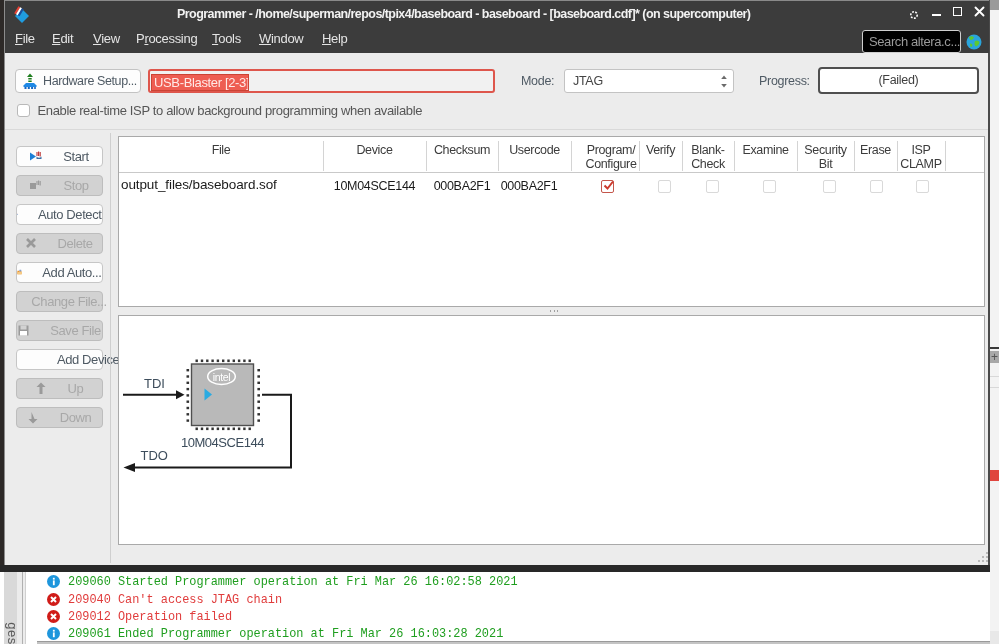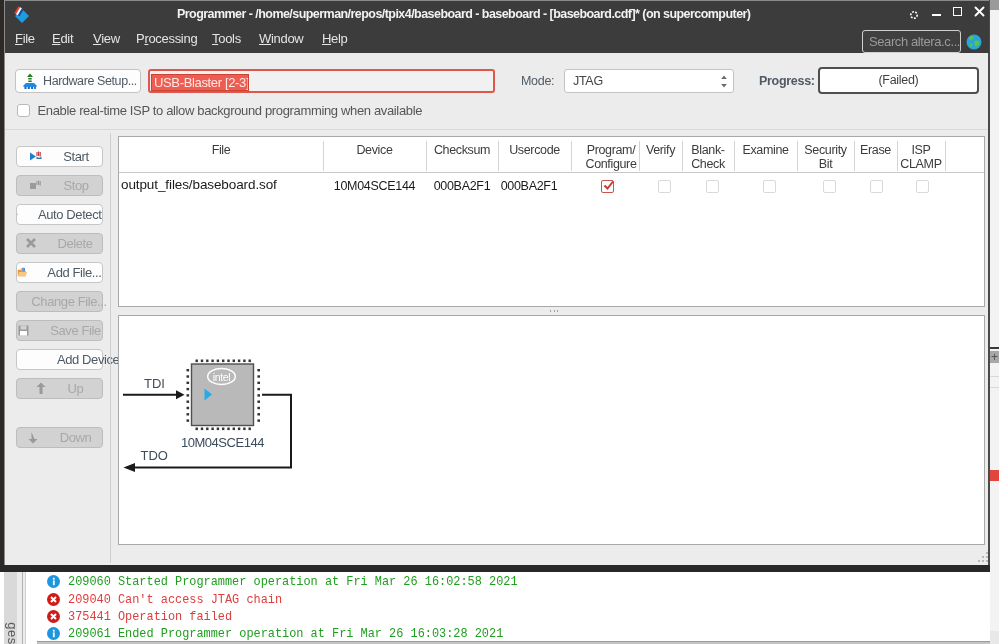--- a/index.html
+++ b/index.html
@@ -55,21 +55,21 @@
   <div class="abs" style="left:10px;top:31px;color:#e4e4e4;font-size:13px;letter-spacing:-0.3px;">
     <span style="position:absolute;left:0;"><u>F</u>ile</span>
     <span style="position:absolute;left:37px;"><u>E</u>dit</span>
     <span style="position:absolute;left:78px;"><u>V</u>iew</span>
     <span style="position:absolute;left:121px;">P<u>r</u>ocessing</span>
     <span style="position:absolute;left:197px;"><u>T</u>ools</span>
     <span style="position:absolute;left:244px;"><u>W</u>indow</span>
     <span style="position:absolute;left:307px;"><u>H</u>elp</span>
   </div>
 
-  <div class="abs" style="left:857px;top:30px;width:99px;height:23px;background:#404040;border:1px solid #cfcfcf;border-radius:3px;color:#9a9a9a;font-size:13px;letter-spacing:-0.4px;line-height:21px;padding-left:6px;white-space:nowrap;overflow:hidden;">Search altera.c...</div>
+  <div class="abs" style="left:857px;top:30px;width:99px;height:23px;background:#000000;border:1px solid #cfcfcf;border-radius:3px;color:#9a9a9a;font-size:13px;letter-spacing:-0.4px;line-height:21px;padding-left:6px;white-space:nowrap;overflow:hidden;">Search altera.c...</div>
 
   <svg class="abs" style="left:961px;top:34px;" width="16" height="16" viewBox="0 0 16 16">
     <circle cx="8" cy="8" r="7.5" fill="#2aa5dc"></circle>
     <path d="M3,3 Q6,1.5 8,3.5 Q7,6 4.5,6 Q3,5 3,3 Z" fill="#5cc832"></path>
     <path d="M9,7 Q12,5.5 13.5,8 Q13,11.5 10,12.5 Q7.5,11 9,7 Z" fill="#5cc832"></path>
     <path d="M4,9.5 Q6,9 6.5,11 Q6,13.5 4.8,13 Q3.6,11.5 4,9.5 Z" fill="#5cc832"></path>
   </svg>
 
   <div class="abs" style="left:10px;top:69px;width:126px;height:24px;background:#fdfdfd;border:1px solid #c3c3c3;border-radius:4px;display:flex;align-items:center;">
     <svg style="margin-left:6px;" width="16" height="17" viewBox="0 0 16 17">
@@ -85,21 +85,21 @@
     <span style="margin-left:5px;font-size:12.5px;letter-spacing:-0.4px;color:#4f5a64;">Hardware Setup...</span>
   </div>
   <div class="abs" style="left:143px;top:69px;width:347px;height:24px;background:#f1f1f1;border:2px solid #de564c;border-radius:3px;"></div>
   <div class="abs" style="left:146px;top:73.5px;width:98px;height:17px;background:#ee5d52;border:1px solid #cb4335;color:#ffe9e7;font-size:13px;letter-spacing:-0.35px;line-height:16px;padding-left:2px;white-space:nowrap;overflow:hidden;">USB-Blaster [2-3]</div>
   <div class="abs" style="left:516px;top:74px;color:#4f5a64;font-size:12.5px;letter-spacing:-0.3px;">Mode:</div>
   <div class="abs" style="left:559px;top:69px;width:170px;height:24px;background:#fff;border:1px solid #c3c3c3;border-radius:3px;color:#444;font-size:12.5px;letter-spacing:-0.3px;line-height:22px;padding-left:8px;">JTAG</div>
   <svg class="abs" style="left:714px;top:75px;" width="10" height="13" viewBox="0 0 10 13">
     <polygon points="5,0.5 7.8,4 2.2,4" fill="#6a6a6a"></polygon>
     <polygon points="5,12.5 7.8,9 2.2,9" fill="#6a6a6a"></polygon>
   </svg>
-  <div class="abs" style="left:754px;top:74px;color:#4f5a64;font-size:12.5px;letter-spacing:-0.3px;font-weight:bold;">Progress:</div>
+  <div class="abs" style="left:754px;top:74px;color:#4f5a64;font-size:12.5px;letter-spacing:-0.3px;">Progress:</div>
   <div class="abs" style="left:813px;top:67px;width:161px;height:27px;background:#fff;border:2px solid #4f4f4f;border-radius:4px;color:#3f3f3f;font-size:12.5px;letter-spacing:-0.3px;line-height:23px;text-align:center;">(Failed)</div>
 
   <div class="abs" style="left:0;top:128.5px;width:983px;height:1px;background:#d9d9d9;"></div>
 
   <div class="abs" style="left:11.5px;top:104px;width:13px;height:13px;background:#fff;border:1.4px solid #b9b9b9;border-radius:3px;"></div>
   <div class="abs" style="left:32.5px;top:103px;color:#565656;font-size:13px;letter-spacing:-0.35px;">Enable real-time ISP to allow background programming when available</div>
 
   <div class="btn en" style="top:145.5px;">
       <svg width="14" height="13" viewBox="0 0 14 13">
         <polygon points="1,2.5 1,10.5 7,6.5" fill="#1c7fd6"></polygon>
@@ -131,21 +131,21 @@
         <path d="M2,2 L10,10 M10,2 L2,10" stroke="#9a9a9a" stroke-width="2.6"></path>
       </svg>
       <span>Delete</span>
     </div>
   <div class="btn en" style="top:261.5px;">
       <svg width="15" height="14" viewBox="0 0 15 14">
         <path d="M7,1.5 L7,6 M8.6,1 L8.6,6 M10.2,1.5 L10.2,6.5" stroke="#2255aa" stroke-width="1.1"></path>
         <path d="M1,4 L5,4 L6,5.5 L12,5.5 L12,13 L1,13 Z" fill="#e8952e"></path>
         <path d="M1,13 L3,7 L14,7 L12,13 Z" fill="#f6c983"></path>
       </svg>
-      <span>Add File...</span>
+      <span>Add Auto...</span>
     </div>
   <div class="btn dis" style="top:290.5px;">
       <svg width="15" height="14" viewBox="0 0 15 14">
         <path d="M7,1.5 L7,6 M8.6,1 L8.6,6" stroke="#9a9a9a" stroke-width="1.1"></path>
         <path d="M1,4 L5,4 L6,5.5 L12,5.5 L12,13 L1,13 Z" fill="none" stroke="#9a9a9a"></path>
         <path d="M1,13 L3,7 L14,7 L12,13 Z" fill="#d9d9d9" stroke="#9a9a9a"></path>
       </svg>
       <span>Change File...</span>
     </div>
   <div class="btn dis" style="top:319.5px;">
@@ -163,21 +163,21 @@
         <polygon points="9,0.5 12.5,2.5 12.5,5.5 9,7.5 5.5,5.5 5.5,2.5" fill="#1f5fa8"></polygon>
       </svg>
       <span>Add Device...</span>
     </div>
   <div class="btn dis" style="top:377.5px;">
       <svg width="13" height="13" viewBox="0 0 13 13">
         <path d="M4.5,12 L4.5,5 L1.5,5 L6,0.5 L10.5,5 L7.5,5 L7.5,12 Z" fill="#9a9a9a"></path>
       </svg>
       <span>Up</span>
     </div>
-  <div class="btn dis" style="top:406.5px;margin-top:20px;">
+  <div class="btn dis" style="top:406.5px;">
       <svg width="13" height="13" viewBox="0 0 13 13">
         <path d="M4.5,1 L4.5,8 L1.5,8 L6,12.5 L10.5,8 L7.5,8 Z" fill="#9a9a9a"></path>
       </svg>
       <span>Down</span>
     </div>
 
   <div class="abs" style="left:104.5px;top:133px;width:1px;height:430px;background:#cfcfcf;"></div>
 
   <div class="abs" style="left:113px;top:136px;width:867px;height:171px;background:#fff;border:1px solid #a9a9a9;">
 
@@ -325,21 +325,21 @@
     <svg width="13" height="13" viewBox="0 0 13 13">
       <path d="M4,4 L9,9 M9,4 L4,9" stroke="#fff" stroke-width="2"></path>
     </svg>
   </div>
 <div class="msg" style="top:592.5px;color:#e03c3c;">209040 Can't access JTAG chain</div>
 <div class="micon" style="top:610px;background:#d01c18;">
     <svg width="13" height="13" viewBox="0 0 13 13">
       <path d="M4,4 L9,9 M9,4 L4,9" stroke="#fff" stroke-width="2"></path>
     </svg>
   </div>
-<div class="msg" style="top:610px;color:#e03c3c;">375441 Operation failed</div>
+<div class="msg" style="top:610px;color:#e03c3c;">209012 Operation failed</div>
 <div class="micon" style="top:627px;background:#1e96dc;">
     <svg width="13" height="13" viewBox="0 0 13 13">
       <rect x="5.9" y="2.8" width="1.8" height="1.8" fill="#fff"></rect>
       <rect x="5.9" y="5.4" width="1.8" height="4.8" fill="#fff"></rect>
     </svg>
   </div>
 <div class="msg" style="top:627px;color:#1f9e1f;">209061 Ended Programmer operation at Fri Mar 26 16:03:28 2021</div>
 
 <div class="abs" style="left:37px;top:641px;width:953px;height:3px;background:#c4c4c4;border-top:1px solid #9a9a9a;"></div>
 

